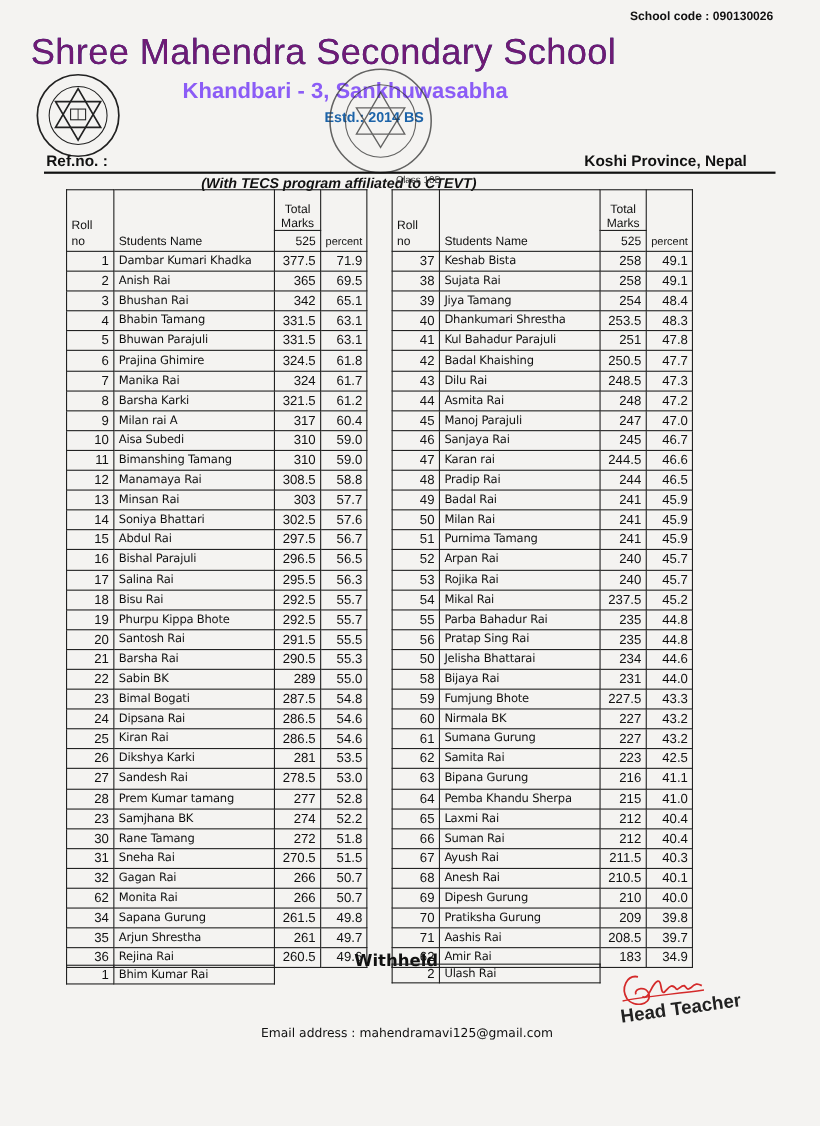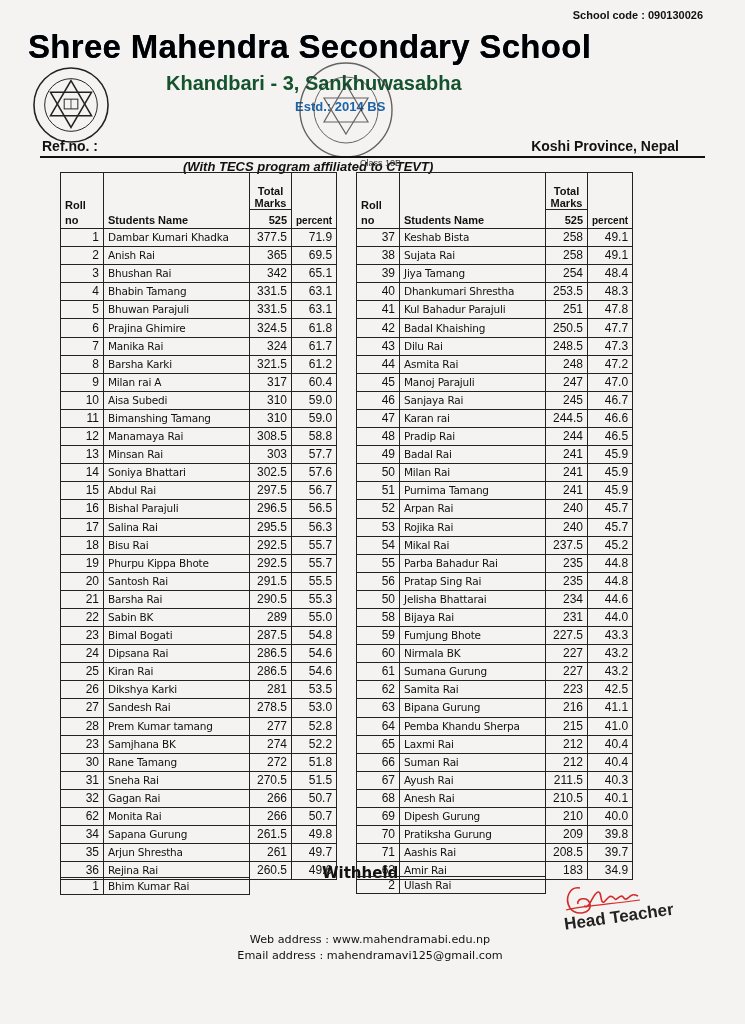--- a/index.html
+++ b/index.html
@@ -1,30 +1,30 @@
 <!DOCTYPE html>
 <html><head>
 <meta charset="utf-8">
 <style>
   html,body{margin:0;padding:0;}
   body{width:745px;height:1024px;background:#f4f3f1;position:relative;overflow:hidden;font-family:"Liberation Sans",sans-serif;color:#111;}
   .school-code{position:absolute;right:42px;top:9px;font-size:11px;font-weight:bold;}
-  .title{position:absolute;left:28px;top:28px;font-size:33px;font-weight:bold;color:#000000;letter-spacing:0.3px;text-shadow:0 0 0.5px #0d3e75;}
-  .subtitle{position:absolute;left:166px;top:72px;font-size:20px;font-weight:bold;color:#14532d;}
+  .title{position:absolute;left:28px;top:28px;font-size:33px;font-weight:normal;color:#701a75;letter-spacing:0.3px;text-shadow:0 0 0.5px #0d3e75;}
+  .subtitle{position:absolute;left:166px;top:72px;font-size:20px;font-weight:bold;color:#8b5cf6;}
   .estd{position:absolute;left:283px;top:99px;font-size:13px;font-weight:bold;color:#1c63a8;padding-left:12px;}
   .tecs{position:absolute;left:183px;top:119px;font-size:13px;font-weight:bold;font-style:italic;margin-top:40px;}
   .refno{position:absolute;left:42px;top:138px;font-size:14px;font-weight:bold;}
   .province{position:absolute;right:66px;top:138px;font-size:14px;font-weight:bold;}
   .rule{position:absolute;left:40px;right:40px;top:156px;height:0;border-top:2.5px solid #111;}
   .classlbl{position:absolute;left:360px;top:158px;font-size:9px;color:#333;}
   .logo{position:absolute;left:32px;top:66px;width:78px;height:78px;}
   .stamp{position:absolute;left:296px;top:60px;width:100px;height:100px;opacity:0.75;}
   table.marks{position:absolute;border-collapse:collapse;font-family:"Liberation Sans",sans-serif;font-size:12px;}
   table.marks td,table.marks th{border:1px solid #222;padding:0 4px;height:17.1px;line-height:15px;}
-  table.marks .h1 th{height:auto;font-weight:bold;margin-top:20px;}
+  table.marks .h1 th{height:auto;font-weight:normal;margin-top:20px;}
   table.marks th{font-weight:normal;text-align:left;vertical-align:bottom;font-size:11px;}
   td.roll{text-align:right;width:34px;}
   td.name{width:137px;font-family:"DejaVu Sans",sans-serif;font-size:10.5px;letter-spacing:-0.2px;}
   td.tot{text-align:right;width:33px;}
   td.pct{text-align:right;width:33px;}
   .left{left:60px;top:172px;}
   .right{left:356px;top:172px;}
   .withheld-lbl{position:absolute;left:322px;top:864px;font-size:15px;font-weight:bold;font-family:"DejaVu Sans",sans-serif;}
   table.wh{position:absolute;border-collapse:collapse;font-size:12px;}
   table.wh td{border:1px solid #222;height:16px;padding:0 4px;}
@@ -549,15 +549,14 @@
 </tbody>
   </table>
 
 <svg class="signature" viewBox="0 0 80 42">
   <path d="M18 8 C8 6,2 18,8 28 C14 36,30 34,28 24 C26 16,14 18,16 24 M22 26 C28 30,30 14,36 12 C40 11,38 24,42 22 C46 18,48 14,52 18 C54 22,56 16,60 16 C62 17,62 21,66 18 C70 14,72 14,76 16" fill="none" stroke="#d42a2a" stroke-width="1.6"></path>
   <path d="M4 30 C20 26,50 24,78 20" fill="none" stroke="#d42a2a" stroke-width="1.2"></path>
 </svg>
 <div class="head-teacher">Head Teacher</div>
 
 <div class="footer">
-  <div>Web address : www.mahendramabi.edu.np</div>
   <div>Email address : mahendramavi125@gmail.com</div>
 </div>
 
 </body></html>

